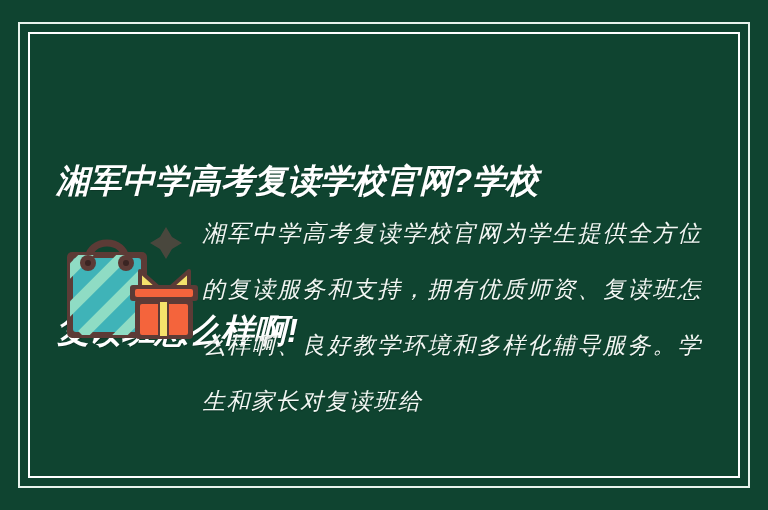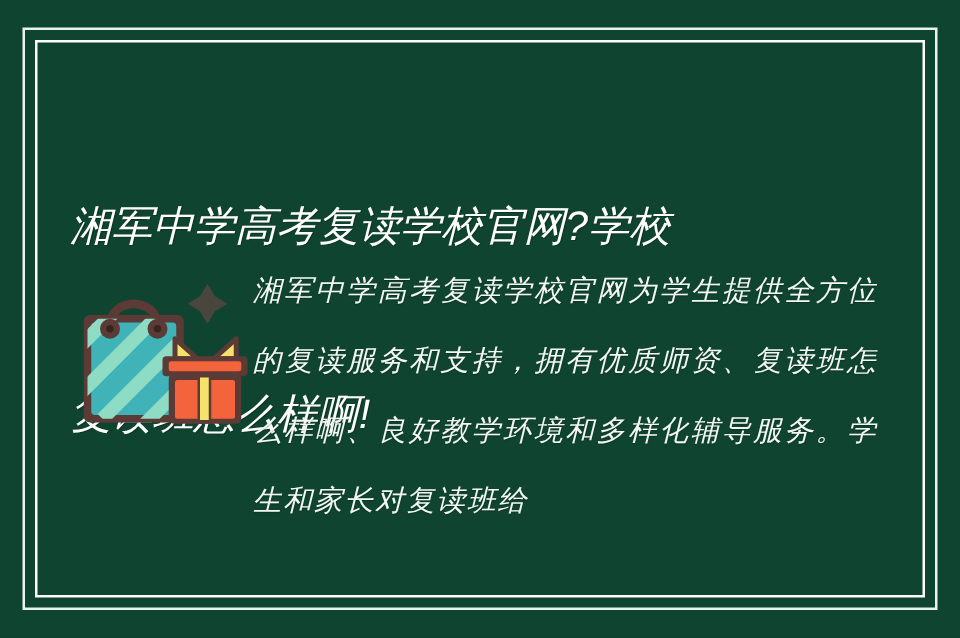--- a/index.html
+++ b/index.html
@@ -34,21 +34,21 @@
     box-sizing:border-box;
     pointer-events:none;
   }
   
   .title{
     position:absolute;
     left:56px;top:56px;
     width:640px;
     color:#ffffff;
     font-family:"Liberation Sans","DejaVu Sans",sans-serif;
-    font-weight:normal;
+    font-weight:bold;
     font-style:italic;
     font-size:33px;
     line-height:50px;
     letter-spacing:0px;
     white-space:pre-wrap;
     text-shadow:1px 1px 0 rgba(0,0,0,.18);
   }
   .title-line{display:block;}
   
   .content{

